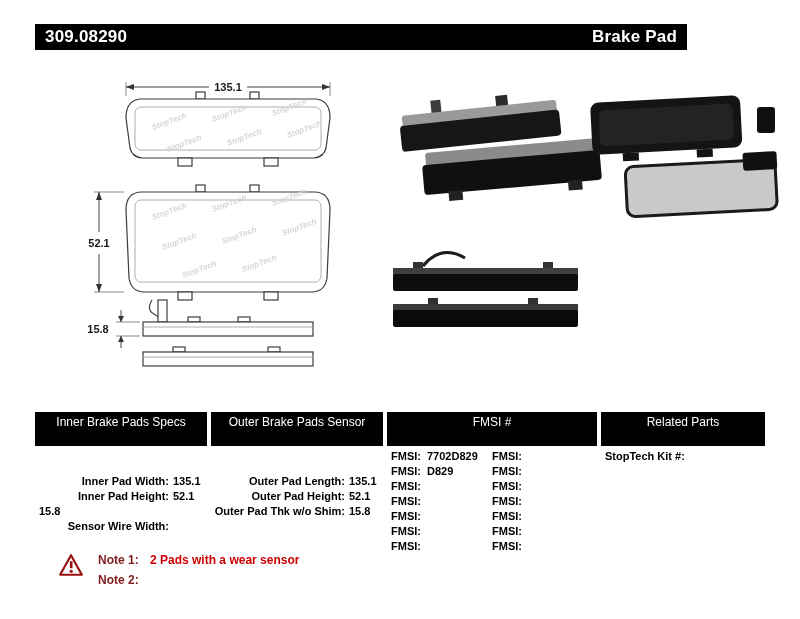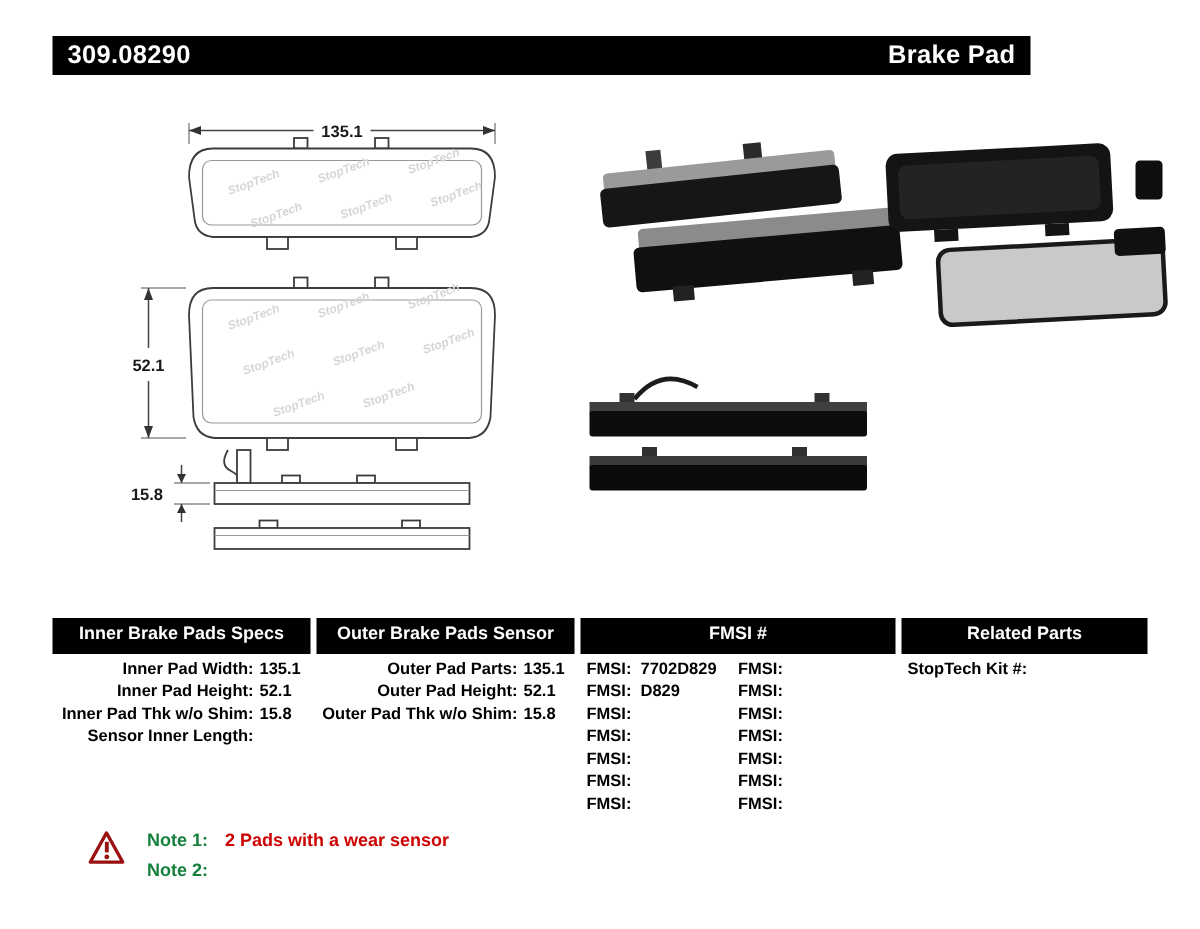--- a/index.html
+++ b/index.html
@@ -27,43 +27,43 @@
   .ln2line { stroke:#999; stroke-width:.8; }
   .ext     { stroke:#8a8a8a; stroke-width:1; }
   .dimline { stroke:#444; stroke-width:1; }
   .arr     { fill:#333; }
   .dim     { font:bold 11px "Liberation Sans", sans-serif; fill:#1a1a1a; }
   .wm      { font:italic bold 8px "Liberation Sans", sans-serif; fill:#d6d6d6; }
 
   
   .spec-col { position:absolute; top:412px; height:148px; font-size:11px; font-weight:bold; }
   .col-header {
-    background:#000; color:#fff; height:24px; line-height:21px;
-    text-align:center; font-size:12px; font-weight:bold;
+    background:#000; color:#fff; height:34px; line-height:21px;
+    text-align:center; font-size:12px; font-weight:normal;
   }
-  .rows { padding-top:3px; }
+  .rows { padding-top:3px;margin-top:25px; }
   .row  { display:flex; line-height:15px; }
   .lbl  { flex:1; text-align:right; }
   .val  { width:38px; text-align:left; padding-left:4px; }
 
   .fmsi-cols { display:flex; padding:3px 4px 0 4px; }
   .fmsi-col  { width:50%; }
   .fmsi-row  { display:flex; line-height:15px; }
   .fmsi-lbl  { width:36px; }
   .fmsi-val  { flex:1; }
 
   .rel-rows { padding:3px 4px 0 4px; }
   .rel-row  { display:flex; line-height:15px; }
   .rel-lbl  { margin-right:4px; }
 
   
   .notes { position:absolute; left:58px; top:550px; display:flex; gap:14px; align-items:flex-start; }
   .warn  { width:26px; height:24px; margin-top:3px; }
   .note-line  { line-height:20px; font-size:12px; font-weight:bold; }
-  .note-label { color:#15803d;text-align:right; }
+  .note-label { color:#7f1d1d;text-align:right; }
   .note-text  { color:#cc0000; margin-left:8px;margin-top:36px; }
 </style>
 </head>
 <body>
 
 <div class="header-bar">
   <span class="hdr-txt">309.08290</span>
   <span class="hdr-txt">Brake Pad</span>
 </div>
 
@@ -188,35 +188,34 @@
   <div class="rows">
     <div class="row">
       <span class="lbl">Inner Pad Width:</span>
       <span class="val">135.1</span>
     </div>
     <div class="row">
       <span class="lbl">Inner Pad Height:</span>
       <span class="val">52.1</span>
     </div>
     <div class="row">
-      <span class="lbl">Inner Pad Thk w/o Shim:</span>
       <span class="val">15.8</span>
     </div>
     <div class="row">
-      <span class="lbl">Sensor Inner Length:</span>
+      <span class="lbl">Sensor Wire Width:</span>
       <span class="val"></span>
     </div>
   </div>
 </div>
 
 <div class="spec-col" style="left:211px; width:172px;">
   <div class="col-header">Outer Brake Pads Sensor</div>
   <div class="rows">
     <div class="row">
-      <span class="lbl">Outer Pad Parts:</span>
+      <span class="lbl">Outer Pad Length:</span>
       <span class="val">135.1</span>
     </div>
     <div class="row">
       <span class="lbl">Outer Pad Height:</span>
       <span class="val">52.1</span>
     </div>
     <div class="row">
       <span class="lbl">Outer Pad Thk w/o Shim:</span>
       <span class="val">15.8</span>
     </div>

